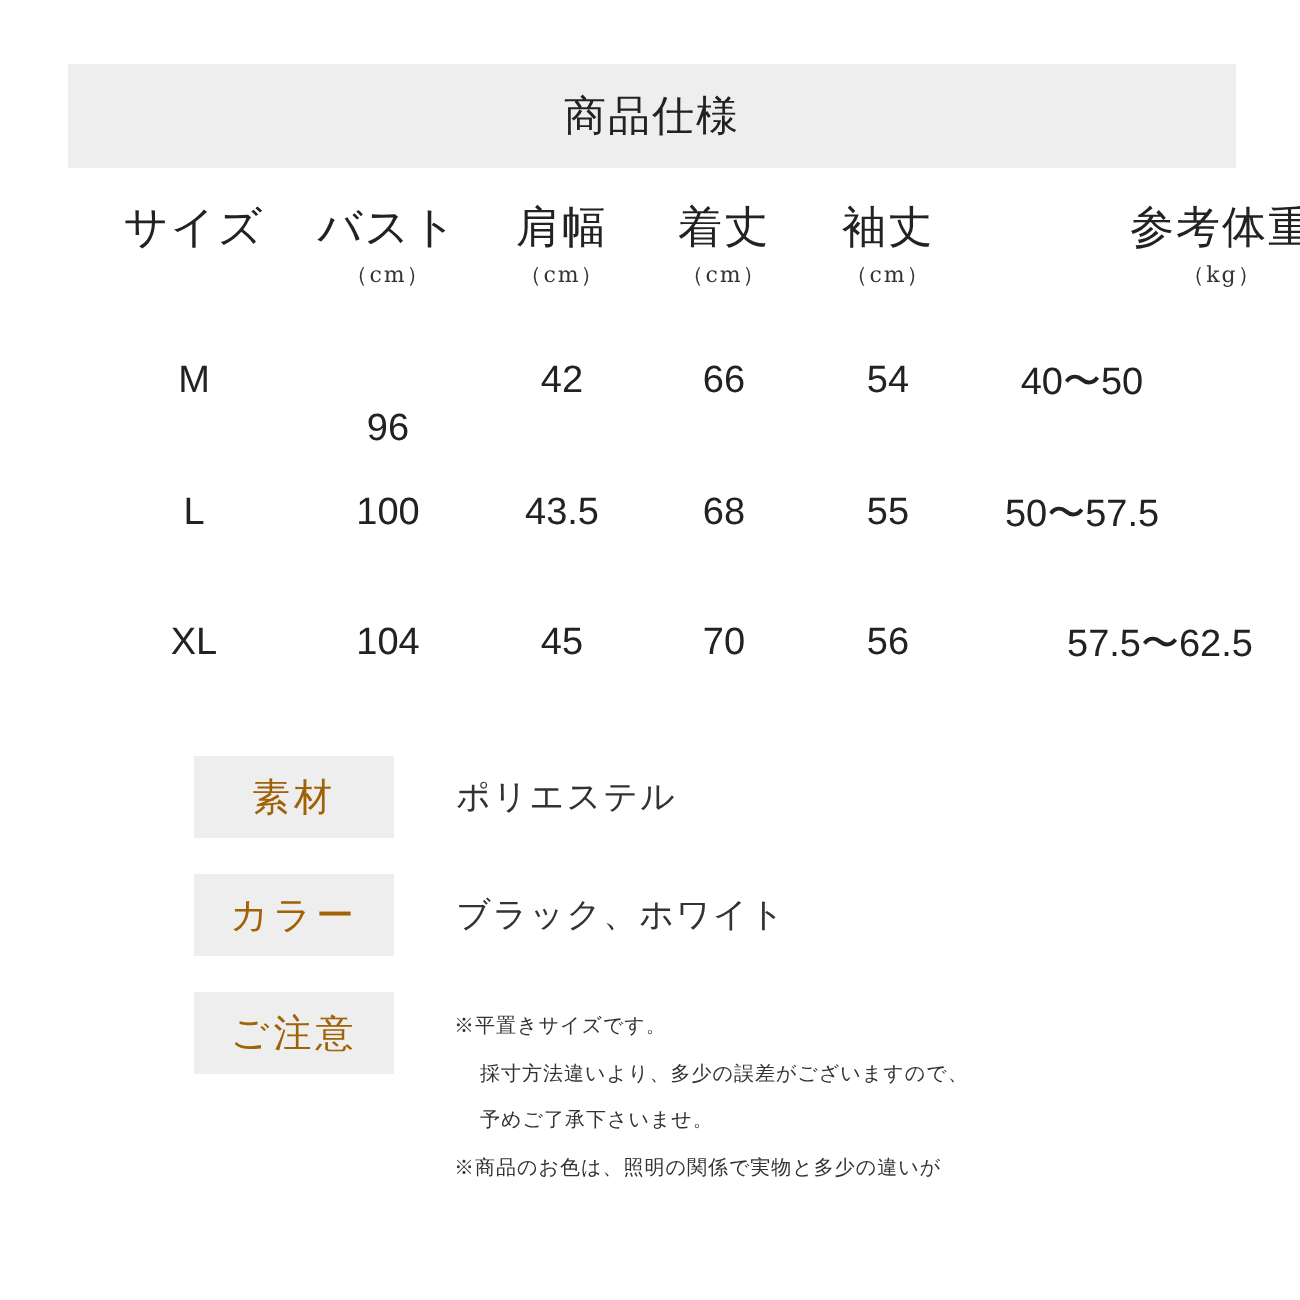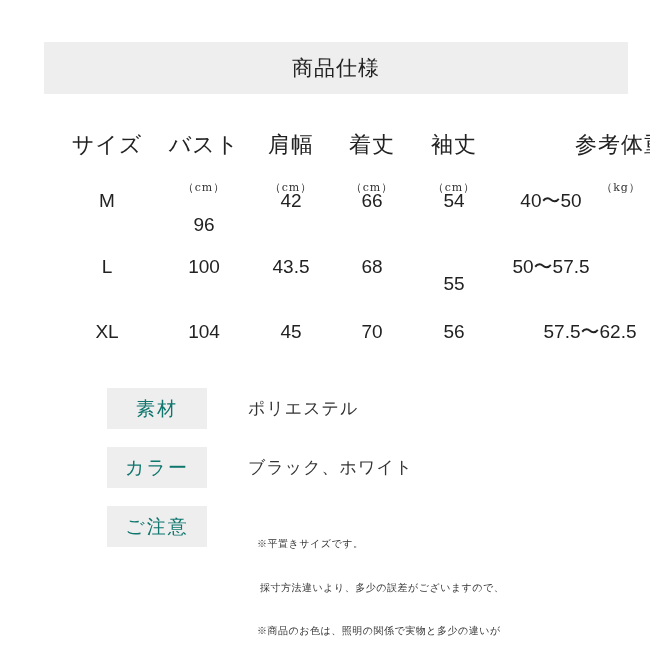--- a/index.html
+++ b/index.html
@@ -1,15 +1,15 @@
 <!DOCTYPE html>
 <html><head>
   <meta charset="utf-8">
   <style>
-    * { margin: 0; padding: 10px; box-sizing: border-box; }
+    * { margin: 0; padding: 0; box-sizing: border-box; }
     html, body {
       width: 650px; height: 650px;
       background: #ffffff;
       overflow: hidden;
     }
     body {
       position: relative;
       font-family: "DejaVu Serif", "Liberation Serif", serif;
       color: #222222;
     }
@@ -64,21 +64,21 @@
       width: 480px;
     }
     .info-label {
       position: absolute;
       left: 0; top: 0;
       width: 100px; height: 41px;
       background: #eeeeee;
       display: flex; align-items: center; justify-content: center;
       font-size: 19px;
       letter-spacing: 2px;
-      color: #0f766e;
+      color: #a16207;
     }
     .info-value {
       position: absolute;
       left: 131px;
       top: 0; height: 41px;
       display: flex; align-items: center;
       font-size: 17px;
       letter-spacing: 1px;
       color: #333;
       white-space: nowrap;
@@ -136,21 +136,21 @@
     <span class="cell" style="left:362px; top:191px;">66</span>
     <span class="cell" style="left:444px; top:191px;">54</span>
     <span class="cell" style="left:541px; top:191px;">40〜50</span>
   </div>
 
   <div>
     <span class="cell" style="left:97px; top:257px;">L</span>
     <span class="cell" style="left:194px; top:257px;">100</span>
     <span class="cell" style="left:281px; top:257px;">43.5</span>
     <span class="cell" style="left:362px; top:257px;">68</span>
-    <span class="cell" style="left:444px; top:274px;text-align:center;">55</span>
+    <span class="cell" style="left:444px; top:257px;text-align:center;">55</span>
     <span class="cell" style="left:541px; top:257px;">50〜57.5</span>
   </div>
 
   <div>
     <span class="cell" style="left:97px; top:322px;">XL</span>
     <span class="cell" style="left:194px; top:322px;">104</span>
     <span class="cell" style="left:281px; top:322px;">45</span>
     <span class="cell" style="left:362px; top:322px;">70</span>
     <span class="cell" style="left:444px; top:322px;">56</span>
     <span class="cell" style="left:541px; top:322px;margin-left:39px;">57.5〜62.5</span>
@@ -165,15 +165,16 @@
 <div class="info-row" style="top:437px;">
   <div class="info-label">カラー</div>
   <div class="info-value">ブラック、ホワイト</div>
 </div>
 
 <div class="info-row" style="top:496px;">
   <div class="info-label">ご注意</div>
   <div class="notes">
     <span class="note-line">※平置きサイズです。</span>
     <span class="note-line indent">採寸方法違いより、多少の誤差がございますので、</span>
+    <span class="note-line indent">予めご了承下さいませ。</span>
     <span class="note-line">※商品のお色は、照明の関係で実物と多少の違いが</span>
   </div>
 </div>
 
 </body></html>

